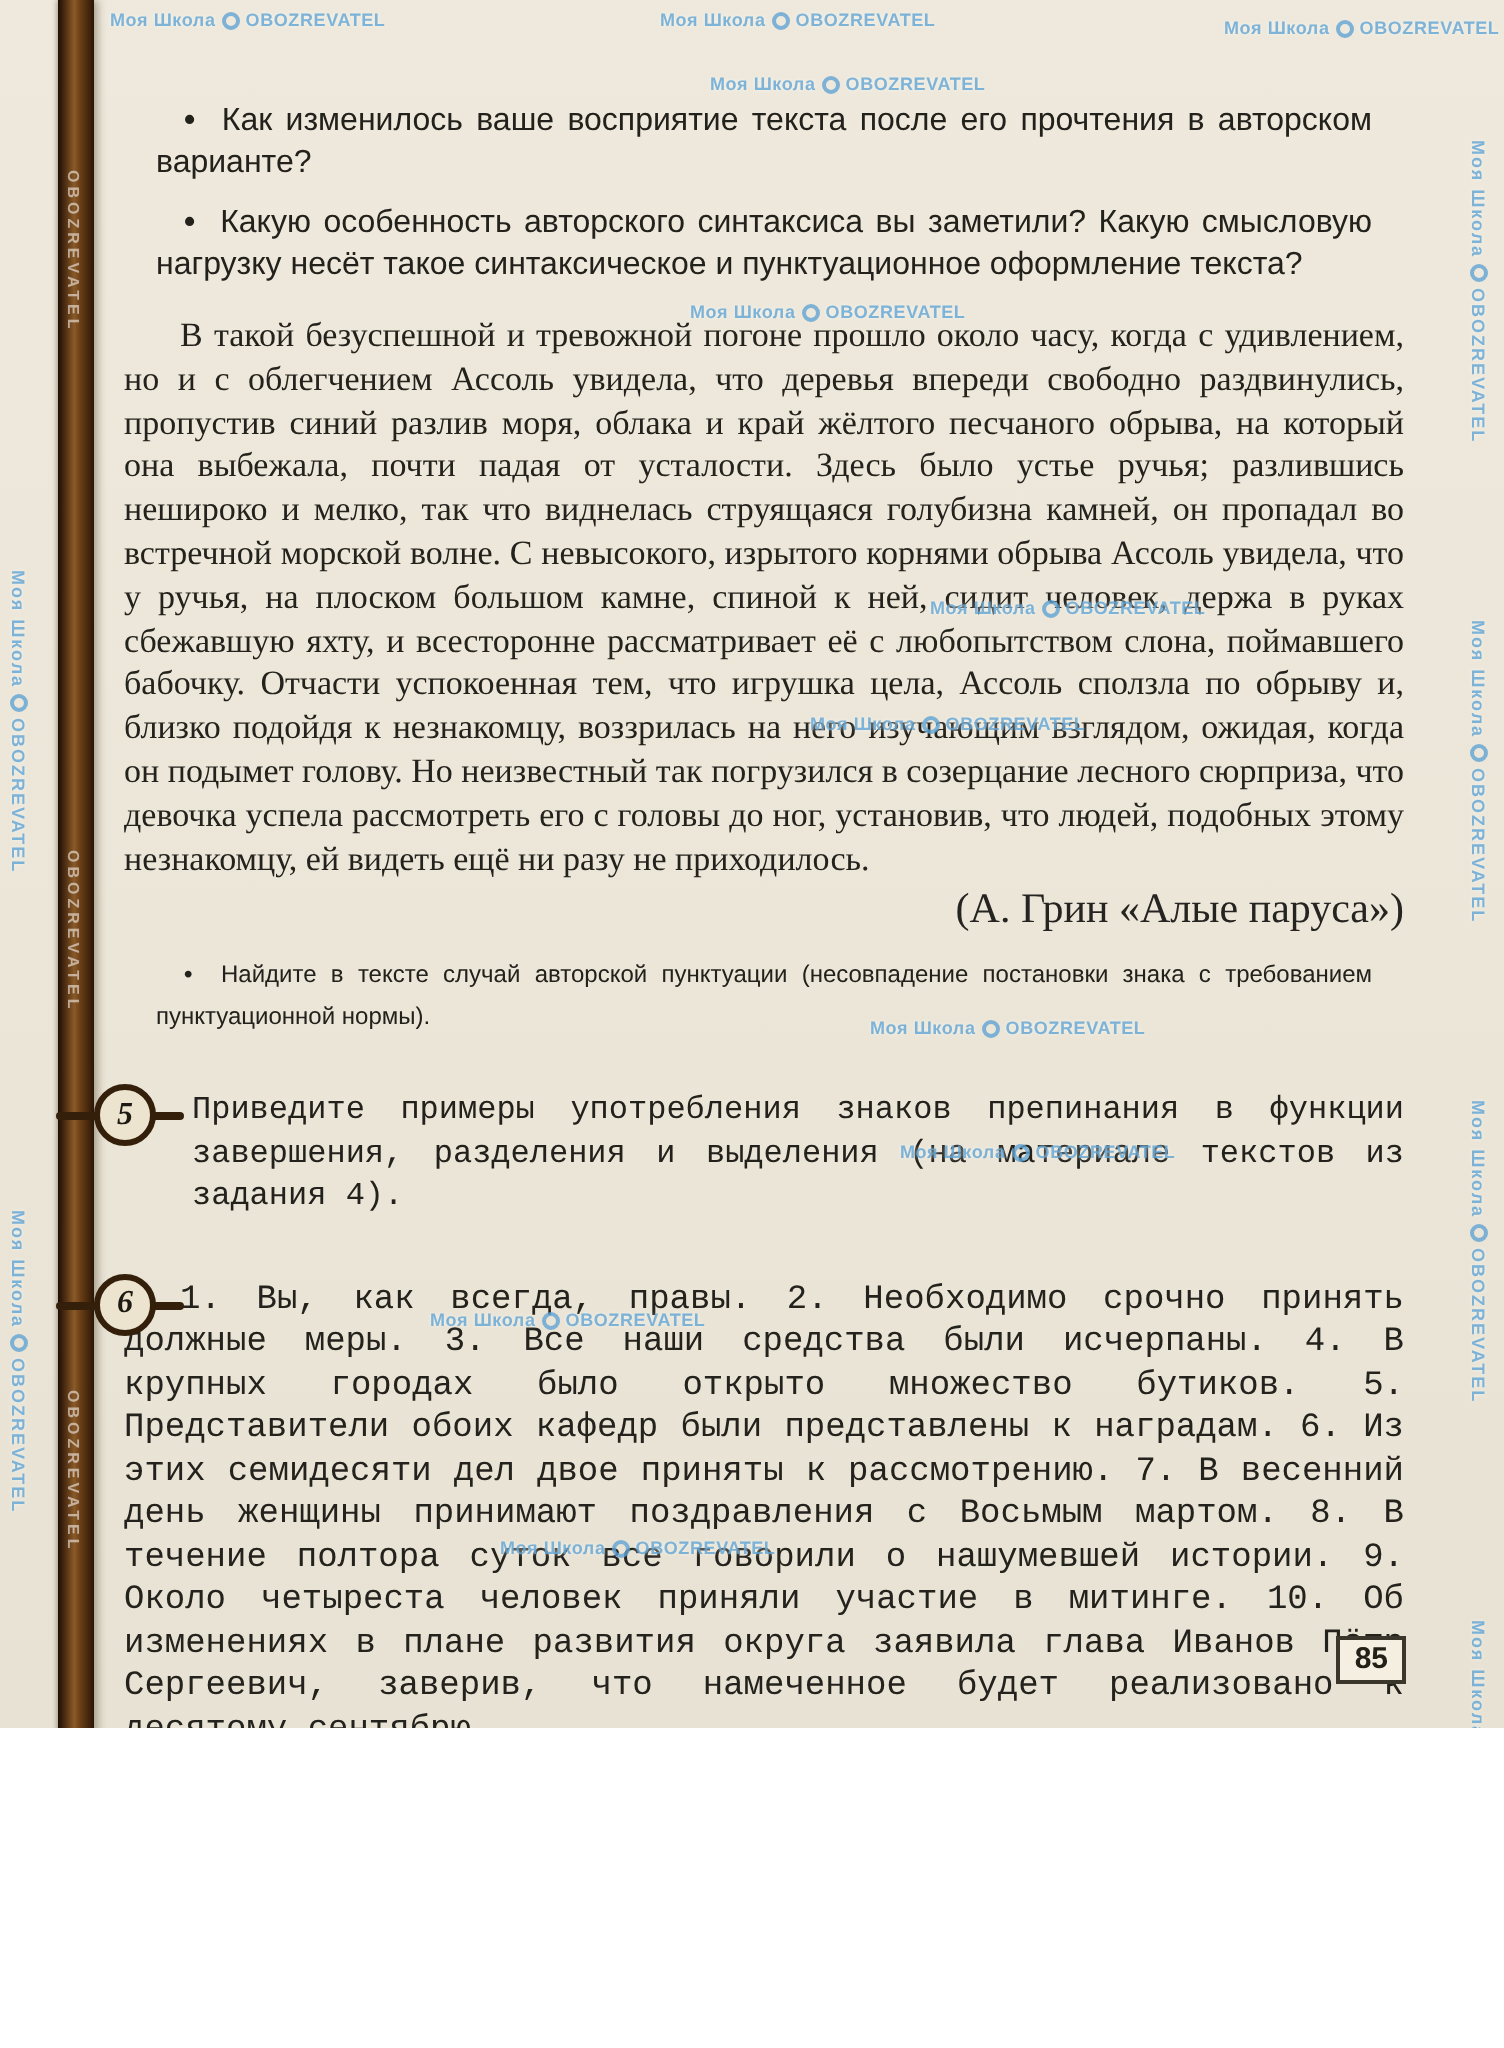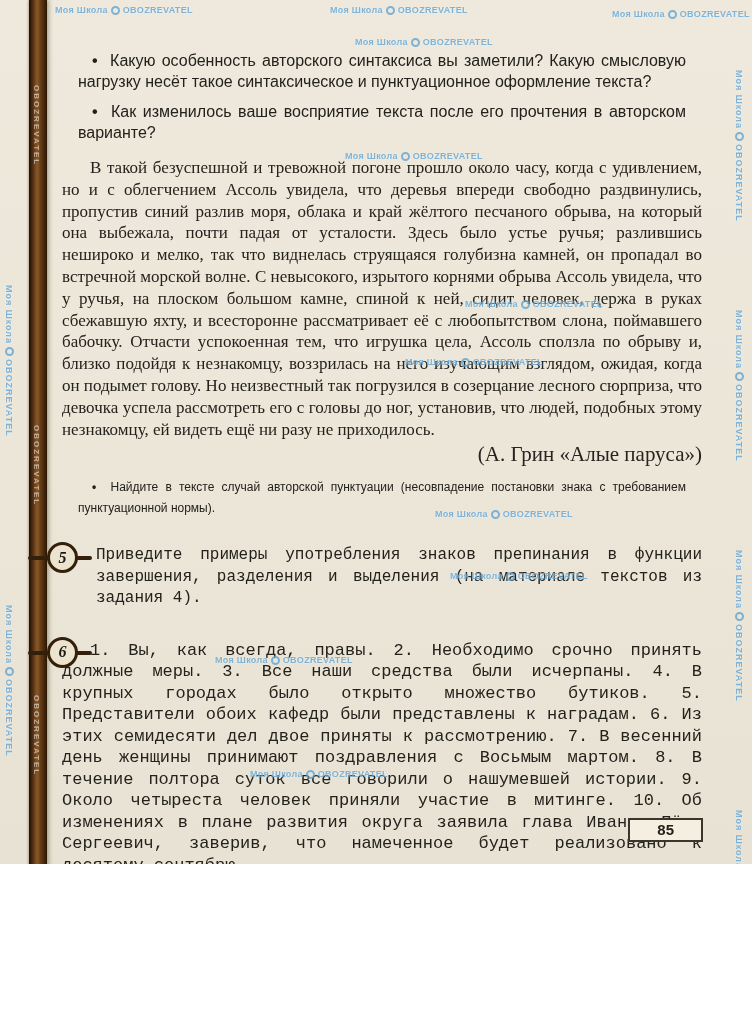--- a/index.html
+++ b/index.html
@@ -72,21 +72,21 @@
   .ex-task.bold { font-weight:bold; }
   .kr { font-weight:bold; letter-spacing:.5px; }
   .sentences {
     margin:13px 0 0; font-family:Liberation Mono, monospace;
     font-size:17px; line-height:21.5px; text-align:justify; text-indent:28px;
     color:#24221d;
   }
 
   .page-num {
     position:absolute; right:49px; bottom:22px; z-index:3;
-    border:2px solid #3a362c; background:#f4efe1; padding:1px 27px 2px;
+    border:2px solid #3a362c; background:#f4efe1; padding:1px 7px 2px;
     font:bold 15px "Liberation Sans", sans-serif; color:#232018;
   }
 </style>
 </head>
 <body>
 
 <div class="page">
 
   <div id="wm-layer">
       <div class="wm" style="left: 55px; top: 5px;">
@@ -198,22 +198,22 @@
       <div class="wm wm-s" style="left: 32px; top: 695px;">
         <span>OBOZREVATEL</span>
       </div>
     </div>
 
   <div class="spine"></div>
 
   <div class="content">
 
     <ul class="questions">
+      <li>Как изменилось ваше восприятие текста после его прочтения в авторском варианте?</li>
       <li>Какую особенность авторского синтаксиса вы заметили? Какую смысловую нагрузку несёт такое синтаксическое и пунктуационное оформление текста?</li>
-      <li>Как изменилось ваше восприятие текста после его прочтения в авторском варианте?</li>
     </ul>
 
     <p class="reading">В такой безуспешной и тревожной погоне прошло около часу, когда с удивлением, но и с облегчением Ассоль увидела, что деревья впереди свободно раздвинулись, пропустив синий разлив моря, облака и край жёлтого песчаного обрыва, на который она выбежала, почти падая от усталости. Здесь было устье ручья; разлившись неширoко и мелко, так что виднелась струящаяся голубизна камней, он пропадал во встречной морской волне. С невысокого, изрытого корнями обрыва Ассоль увидела, что у ручья, на плоском большом камне, спиной к ней, сидит человек, держа в руках сбежавшую яхту, и всесторонне рассматривает её с любопытством слона, поймавшего бабочку. Отчасти успокоенная тем, что игрушка цела, Ассоль сползла по обрыву и, близко подойдя к незнакомцу, воззрилась на него изучающим взглядом, ожидая, когда он подымет голову. Но неизвестный так погрузился в созерцание лесного сюрприза, что девочка успела рассмотреть его с головы до ног, установив, что людей, подобных этому незнакомцу, ей видеть ещё ни разу не приходилось.</p>
 
     <p class="attribution">(А. Грин «Алые паруса»)</p>
 
     <div class="single-question">Найдите в тексте случай авторской пунктуации (несовпадение постановки знака с требованием пунктуационной нормы).</div>
 
     <div class="exercise">
       <div class="ex-rule"></div>

